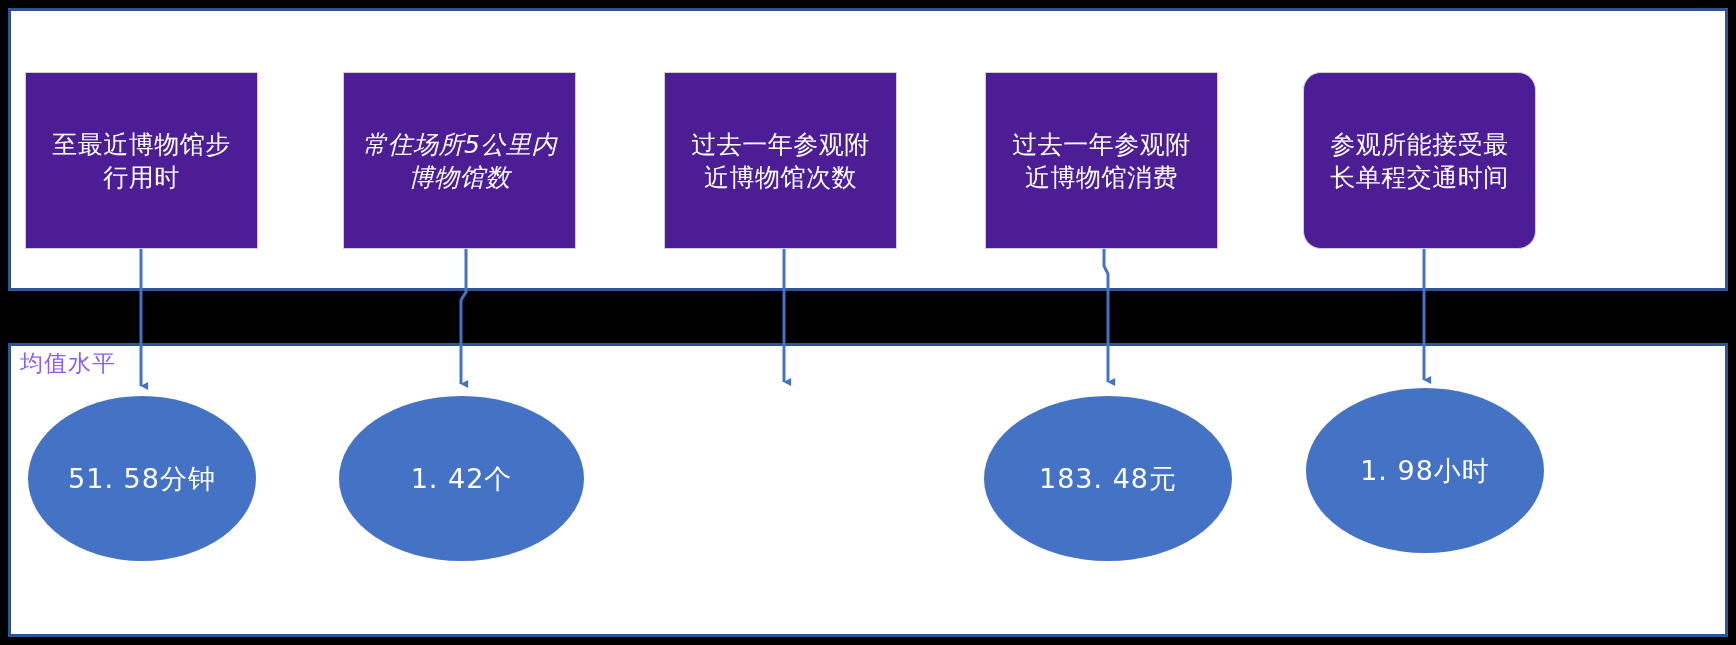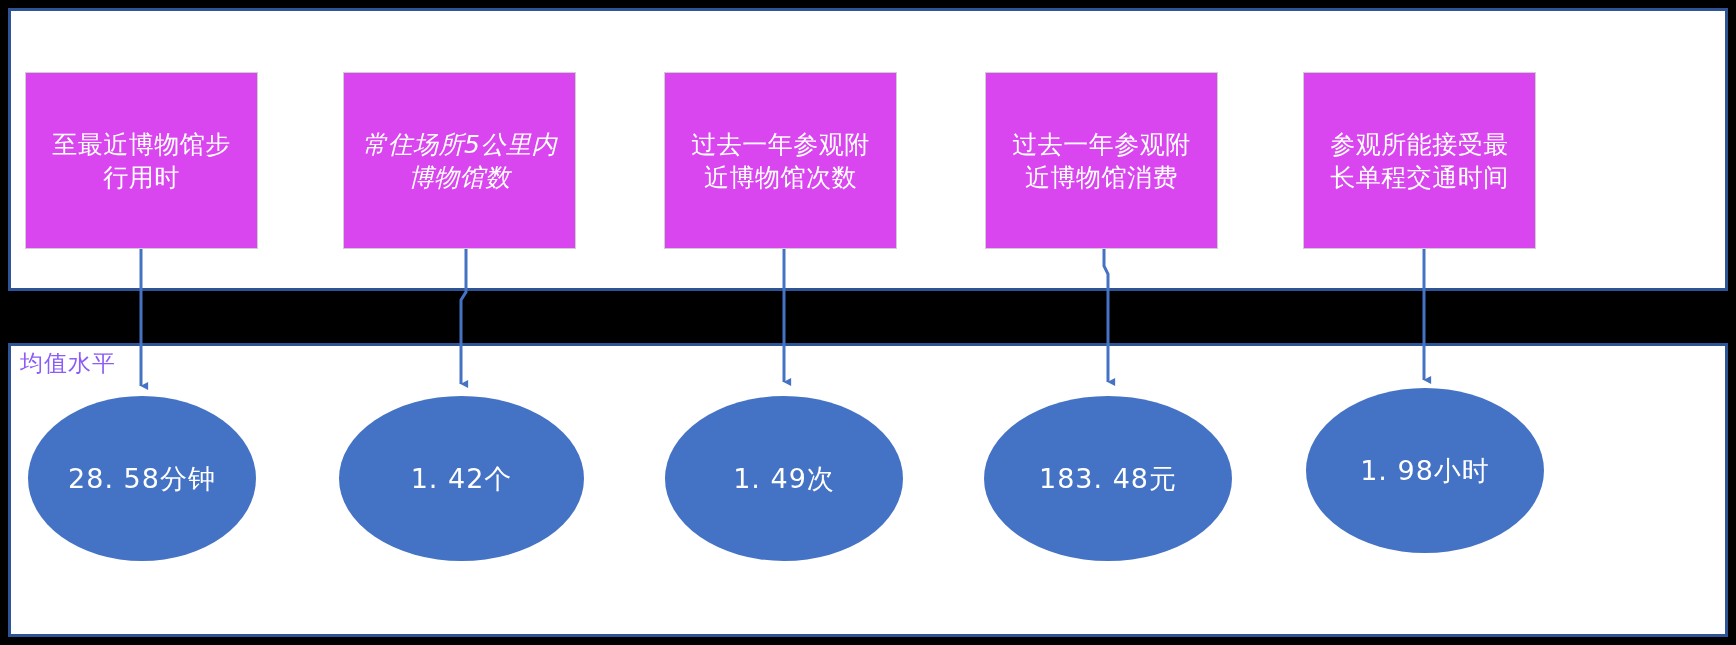--- a/index.html
+++ b/index.html
@@ -27,21 +27,21 @@
   
   #black-band{
     position:absolute;
     left:0; top:291px; width:1736px; height:52px;
     background:#000000;
   }
 
   
   .factor-box{
     position:absolute;
-    background:#d946ef;
+    background:#4c1d95;
     border:1px solid #cfcfcf;
     box-sizing:border-box;
     color:#ffffff;
     display:flex;
     align-items:center;
     justify-content:center;
     text-align:center;
     font-size:25px;
     line-height:1.32;
     letter-spacing:0.5px;
@@ -96,32 +96,31 @@
 
   <div class="factor-box" style="left:343px; top:72px; width:233px; height:177px;font-style:italic;">常住场所5公里内
 博物馆数</div>
 
   <div class="factor-box" style="left:664px; top:72px; width:233px; height:177px;">过去一年参观附
 近博物馆次数</div>
 
   <div class="factor-box" style="left:985px; top:72px; width:233px; height:177px;">过去一年参观附
 近博物馆消费</div>
 
-  <div class="factor-box" style="left:1303px;top:72px; width:233px; height:177px;">参观所能接受最
+  <div class="factor-box" style="left:1303px;top:72px; width:233px; height:177px;border-radius:18px;">参观所能接受最
 长单程交通时间</div>
 
   <div class="panel" id="panel-bottom"></div>
 
   <div id="mean-level-label">均值水平</div>
 
-  <div class="value-ellipse" style="left:28px;  top:396px; width:228px; height:165px;">28. 58分钟</div>
+  <div class="value-ellipse" style="left:28px;  top:396px; width:228px; height:165px;">51. 58分钟</div>
 
   <div class="value-ellipse" style="left:339px; top:396px; width:245px; height:165px;">1. 42个</div>
 
-  <div class="value-ellipse" style="left:665px; top:396px; width:238px; height:165px;">1. 49次</div>
 
   <div class="value-ellipse" style="left:984px; top:396px; width:248px; height:165px;">183. 48元</div>
 
   <div class="value-ellipse" style="left:1306px;top:388px; width:238px; height:165px;">1. 98小时</div>
 
   <svg id="connectors" viewBox="0 0 1736 645">
     <defs>
       <marker id="arrowhead" markerWidth="9" markerHeight="9" refX="4.5" refY="7.6" orient="auto" markerUnits="userSpaceOnUse">
         <path d="M0.5,0.5 L8.5,0.5 L4.5,8.2 Z" fill="#4472C4"></path>
       </marker>

